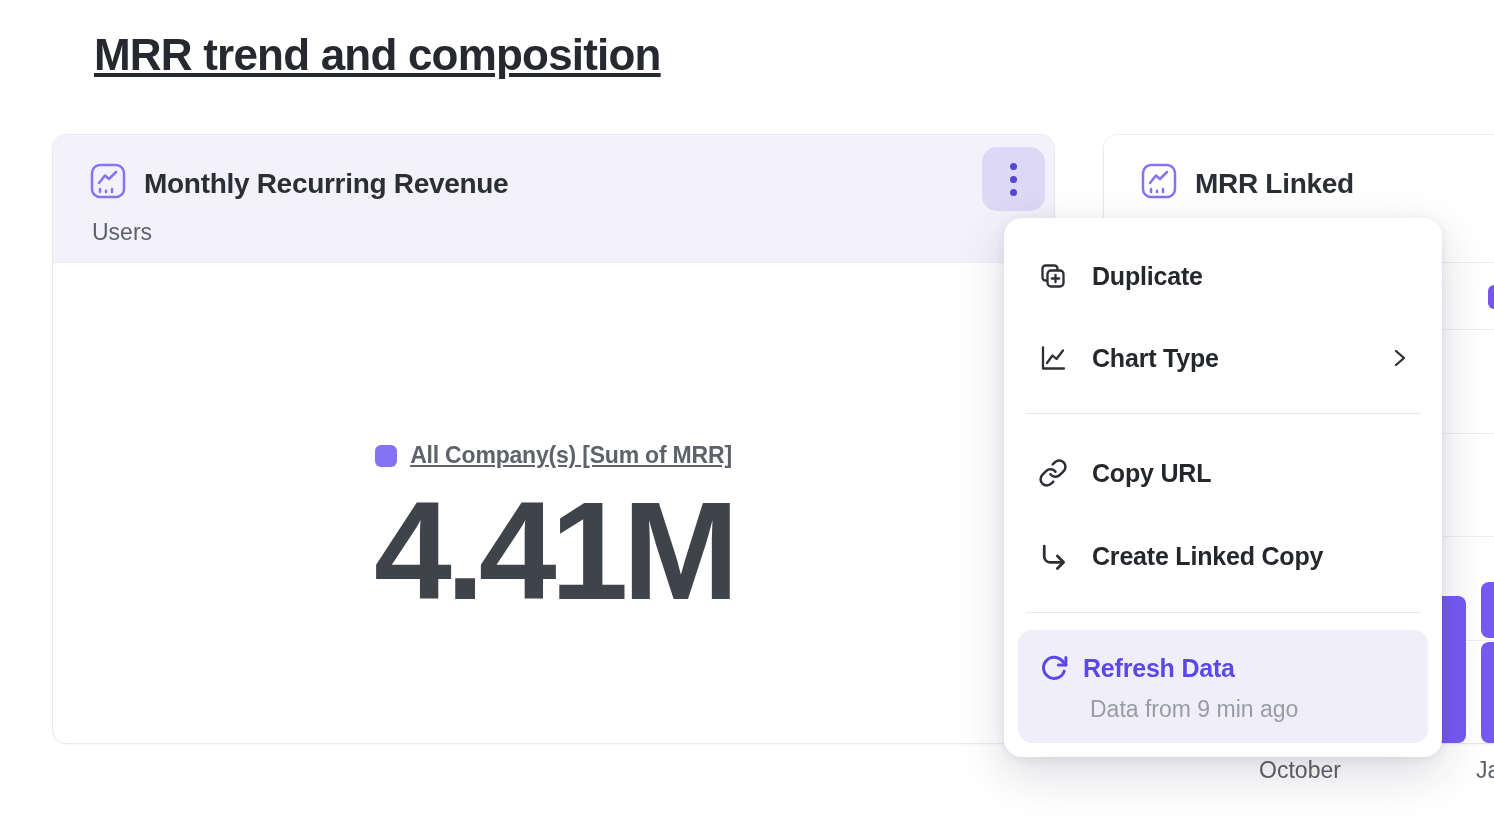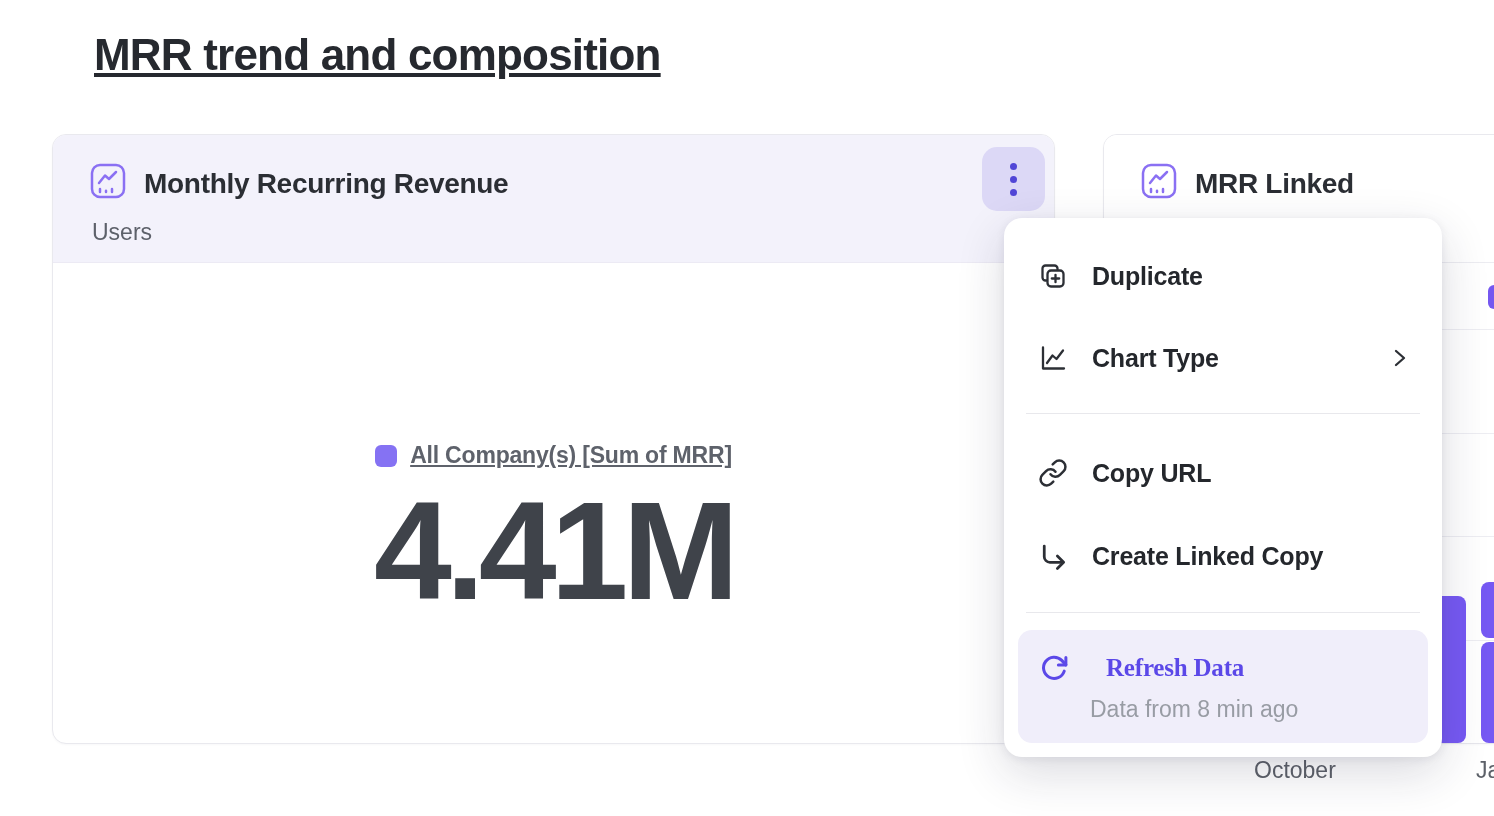--- a/index.html
+++ b/index.html
@@ -73,21 +73,21 @@
   .gl{ position:absolute; left:42px; right:20px; height:1px; background:#ededf2; }
   .gl1{ top:194px; } .gl2{ top:298px; } .gl3{ top:401px; } .gl4{ top:505px; }
   .axis{ position:absolute; left:42px; right:20px; top:608px; height:1px; background:#e6e6ec; }
 
   .bar{ position:absolute; background:#7659f3; border-radius:8px; }
   .bar-a{ left:319px; top:461px; width:43px; height:147px; }
   .bar-b1{ left:377px; top:447px; width:50px; height:56px; }
   .bar-b2{ left:377px; top:507px; width:50px; height:101px; }
 
   .xlab{ position:absolute; top:622px; font-size:23px; color:#5d6169; }
-  .xlab-october{ left:150px; width:106px; text-align:left; }
+  .xlab-october{ left:143px; width:106px; text-align:center; }
   .xlab-ja{ left:372px; }
 
   
   .menu{
     position:absolute; left:982px; top:218px; width:438px; height:539px;
     background:#fff; border-radius:18px; z-index:10;
     box-shadow:0 16px 48px rgba(30,30,60,0.16), 0 2px 10px rgba(30,30,60,0.08);
     margin-left:22px;
   }
   .menu-item{
@@ -105,21 +105,21 @@
   .mi-linked{ top:314px; }
   .mi-chevron{ margin-left:auto; display:flex; }
 
   .menu-divider{ position:absolute; left:22px; right:22px; height:1px; background:#e8e8ec; }
   .md1{ top:195px; } .md2{ top:394px; }
 
   .refresh-block{
     position:absolute; left:14px; right:14px; top:412px; height:113px;
     background:#f0eefa; border-radius:14px; cursor:pointer;
   }
-  .refresh-row{ position:absolute; left:21px; top:23px; display:flex; align-items:center; gap:37px;font-family:Liberation Serif, serif; }
+  .refresh-row{ position:absolute; left:21px; top:23px; display:flex; align-items:center; gap:14px; }
   .refresh-row .mi-icon{ width:30px; height:30px; display:flex; }
   .refresh-label{ font-size:25px; font-weight:700; color:#5b48e8; letter-spacing:-0.2px; }
   .refresh-sub{
     position:absolute; left:72px; top:66px;
     font-size:23px; color:#989ca4;
   }
 
   svg{ display:block; }
 </style>
 </head>
@@ -242,16 +242,16 @@
   <div class="refresh-block">
     <div class="refresh-row">
       <span class="mi-icon">
         <svg width="30" height="30" viewBox="0 0 24 24" fill="none" stroke="#5b48e8" stroke-width="2.4" stroke-linecap="round" stroke-linejoin="round">
           <polyline points="21.5,3.5 21.5,9.5 15.5,9.5"></polyline>
           <path d="M20.2 14.5a8.5 8.5 0 1 1-2-8.6l3.3 3.6"></path>
         </svg>
       </span>
       <span class="refresh-label">Refresh Data</span>
     </div>
-    <div class="refresh-sub">Data from 8 min ago</div>
+    <div class="refresh-sub">Data from 9 min ago</div>
   </div>
 
 </div>
 
 </body></html>

